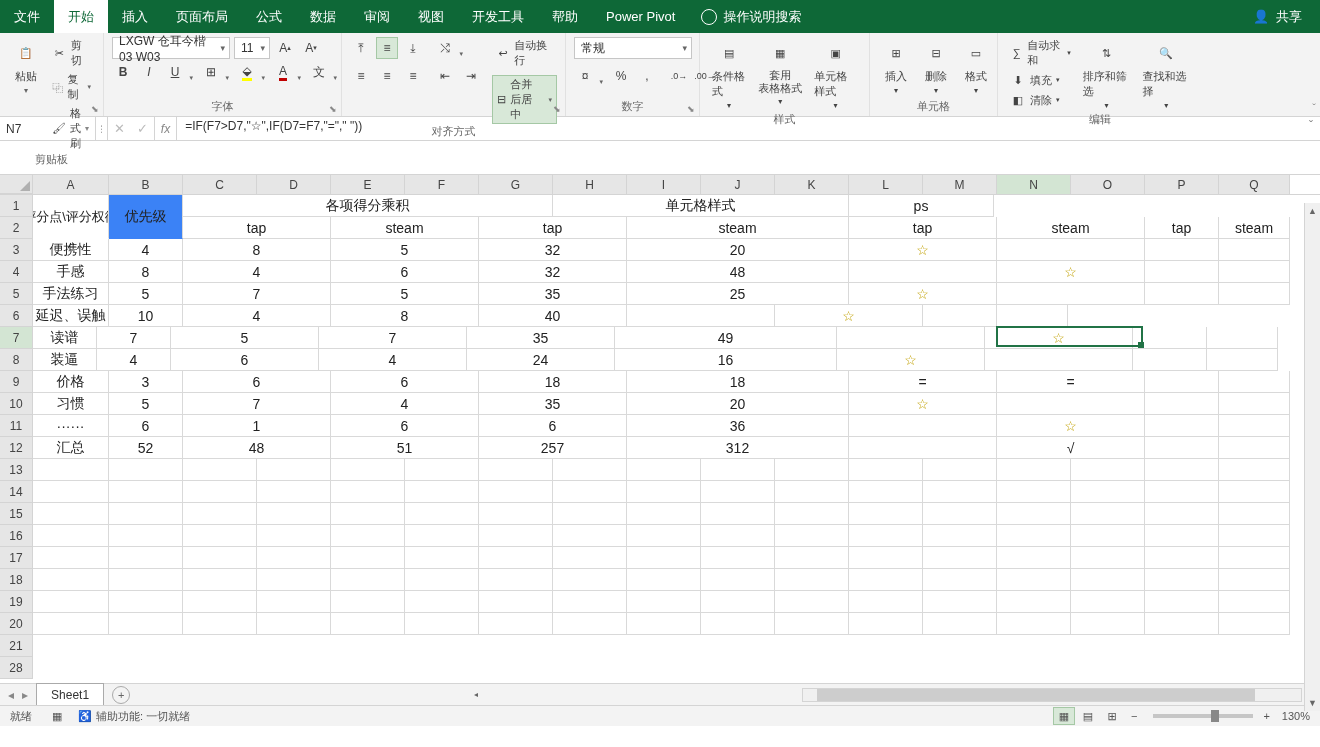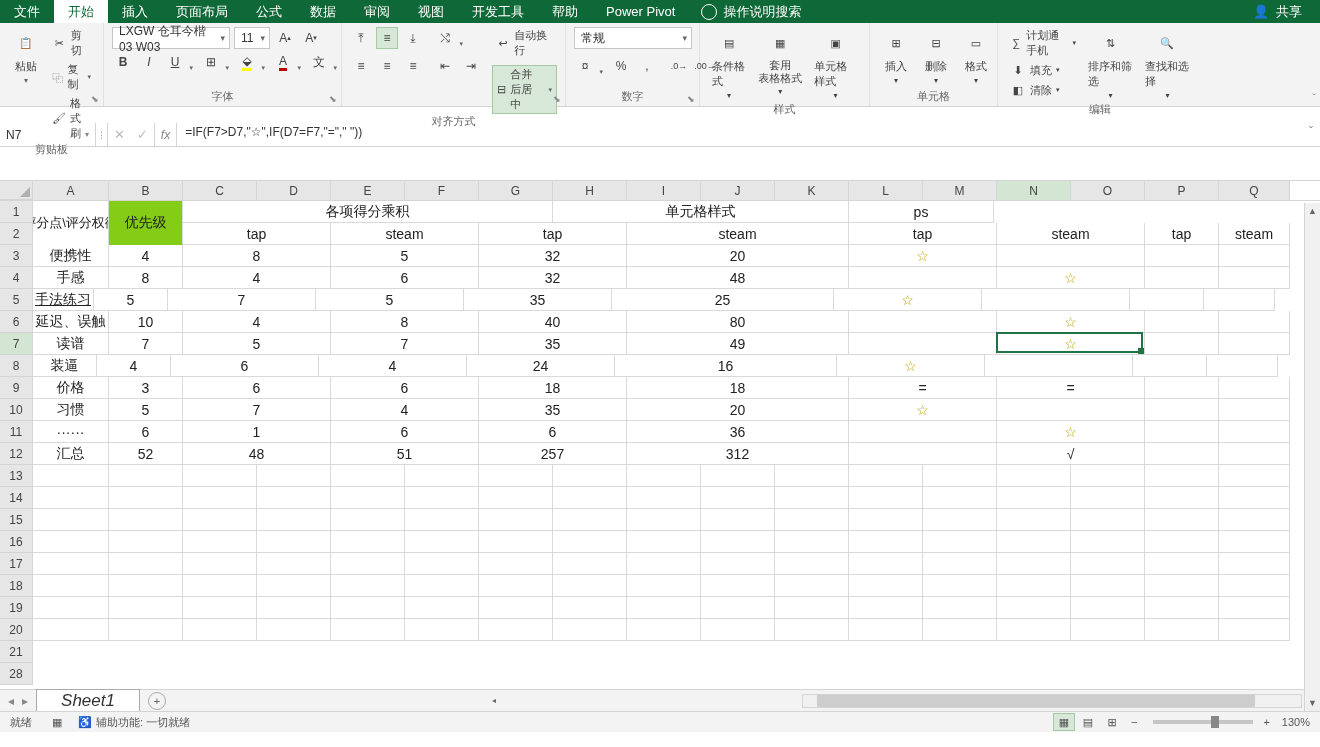--- a/index.html
+++ b/index.html
@@ -1,17 +1,17 @@
 <!DOCTYPE html>
 <html><head>
 <meta charset="utf-8">
 <style>
 *{margin:0;padding:0;box-sizing:border-box;font-family:"Microsoft YaHei",sans-serif;}
 body{background:#fff;overflow:hidden;font-size:12px;color:#333;}
-.titlebar{background:#0e6837;height:23px;display:flex;align-items:center;color:#fff;}
+.titlebar{background:#0e6837;height:33px;display:flex;align-items:center;color:#fff;}
 .tabs{display:flex;height:33px;}
 .tab{padding:0 14px;height:33px;line-height:33px;font-size:13px;cursor:pointer;}
 .tab.active{background:#fff;color:#0e6837;}
 .tab:not(.active){color:#fff;}
 .tell-me{display:flex;align-items:center;margin-left:12px;color:#fff;font-size:13px;}
 .tell-me .bulb{width:16px;height:16px;border:1.5px solid #fff;border-radius:50%;margin-right:6px;position:relative;}
 .titlebar-right{margin-left:auto;display:flex;align-items:center;padding-right:18px;color:#fff;font-size:13px;gap:6px;}
 .ribbon{background:#f3f3f3;height:84px;border-bottom:1px solid #d4d4d4;display:flex;position:relative;}
 .ribbon-group{border-right:1px solid #e1e1e1;padding:4px 8px 0;display:flex;flex-direction:column;justify-content:space-between;position:relative;}
 .ribbon-group-label{text-align:center;font-size:11px;color:#666;padding-bottom:2px;}
@@ -21,21 +21,21 @@
 .rbtn-small{display:flex;align-items:center;gap:4px;padding:1px 4px;cursor:pointer;font-size:11px;color:#444;}
 .rbtn-small-icon{width:16px;height:16px;display:flex;align-items:center;justify-content:center;}
 .col{display:flex;flex-direction:column;gap:2px;}
 .row{display:flex;gap:4px;align-items:center;}
 .combo{border:1px solid #c6c6c6;background:#fff;height:22px;padding:0 16px 0 6px;font-size:12px;display:flex;align-items:center;position:relative;}
 .combo:after{content:"▾";position:absolute;right:4px;color:#666;font-size:9px;}
 .iconbtn{width:22px;height:22px;display:flex;align-items:center;justify-content:center;cursor:pointer;color:#444;position:relative;}
 .iconbtn.dd:after{content:"▾";font-size:7px;position:absolute;right:-7px;bottom:1px;color:#666;}
 .dialog-launcher{position:absolute;bottom:2px;right:2px;width:10px;height:10px;font-size:9px;color:#888;cursor:pointer;}
 .ribbon-collapse{position:absolute;right:4px;bottom:2px;font-size:11px;color:#888;cursor:pointer;}
-.namebox-row{height:24px;border-bottom:1px solid #d4d4d4;display:flex;align-items:stretch;background:#fff;margin-top:16px;}
+.namebox-row{height:24px;border-bottom:1px solid #d4d4d4;display:flex;align-items:stretch;background:#fff;}
 .name-box{width:96px;border-right:1px solid #d4d4d4;display:flex;align-items:center;padding:0 6px;position:relative;}
 .name-box:after{content:"▾";position:absolute;right:6px;color:#888;font-size:8px;}
 .fx-buttons{display:flex;align-items:center;border-right:1px solid #d4d4d4;padding:0 6px;gap:12px;}
 .fx-btn{color:#bbb;font-size:13px;cursor:pointer;}
 .fx-label{font-style:italic;color:#888;font-size:12px;padding:0 6px;display:flex;align-items:center;border-right:1px solid #d4d4d4;}
 .formula-bar{flex:1;display:flex;align-items:flex-start;padding:2px 8px;font-size:12px;height:58px;}
 .formula-expand{width:18px;display:flex;align-items:flex-start;justify-content:center;color:#888;cursor:pointer;padding-top:2px;}
 .grid-area{position:relative;height:508px;overflow:hidden;background:#fff;}
 .col-headers{display:flex;height:20px;border-bottom:1px solid #d4d4d4;}
 .corner{width:33px;background:#e6e6e6;border-right:1px solid #d4d4d4;border-bottom:1px solid #d4d4d4;position:relative;}
@@ -49,21 +49,21 @@
 .cells{position:relative;}
 .cell-row{display:flex;height:22px;}
 .cell{border-right:1px solid #d9d9d9;border-bottom:1px solid #d9d9d9;display:flex;align-items:center;justify-content:center;font-size:14px;color:#222;overflow:hidden;white-space:nowrap;}
 .title-row .cell{font-size:17px;font-weight:500;}
 .selected-cell{position:absolute;border:2px solid #217346;pointer-events:none;}
 .selected-cell:after{content:"";position:absolute;right:-3px;bottom:-3px;width:6px;height:6px;background:#217346;}
 .vscroll{position:absolute;right:0;top:203px;width:16px;height:508px;background:#f0f0f0;border-left:1px solid #d4d4d4;}
 .vscroll-btn{height:16px;display:flex;align-items:center;justify-content:center;color:#666;font-size:9px;}
 .sheet-tabs{height:22px;border-top:1px solid #d4d4d4;display:flex;align-items:center;background:#f3f3f3;}
 .sheet-nav{display:flex;padding:0 8px;gap:8px;color:#888;}
-.sheet-tab{padding:0 24px;height:22px;line-height:22px;background:#fff;border:1px solid #aaa;border-bottom:none;font-size:17px;margin-top:-1px;font-style:italic;}
+.sheet-tab{padding:0 14px;height:22px;line-height:22px;background:#fff;border:1px solid #aaa;border-bottom:none;font-size:12px;margin-top:-1px;}
 .add-sheet{width:18px;height:18px;border:1px solid #aaa;border-radius:50%;display:flex;align-items:center;justify-content:center;margin-left:8px;color:#666;font-size:11px;}
 .hscroll-area{flex:1;display:flex;align-items:center;margin-left:20px;}
 .hscroll{flex:1;max-width:500px;height:14px;background:#f0f0f0;border:1px solid #d4d4d4;margin-left:auto;margin-right:4px;position:relative;}
 .hscroll-thumb{position:absolute;left:14px;top:0;height:100%;width:88%;background:#cdcdcd;}
 .hscroll-btn{width:14px;height:14px;display:flex;align-items:center;justify-content:center;color:#666;font-size:8px;}
 .status-bar{height:21px;background:#f3f3f3;border-top:1px solid #d4d4d4;display:flex;align-items:center;padding:0 10px;font-size:11px;color:#555;}
 .status-right{margin-left:auto;display:flex;align-items:center;gap:2px;}
 .view-btn{width:22px;height:18px;border:1px solid transparent;display:flex;align-items:center;justify-content:center;cursor:pointer;}
 .view-btn.active{background:#d8e8d8;border-color:#a5c8a5;}
 .zoom-slider{width:100px;height:4px;background:#c6c6c6;margin:0 8px;position:relative;}
@@ -246,21 +246,21 @@
         </div>
     </div>
     <div class="ribbon-group-label">单元格</div>
   </div>
 
   <div class="ribbon-group" style="width:204px;border-right:none">
     <div class="ribbon-content">
       <div class="col">
         <div class="rbtn-small">
             <span class="rbtn-small-icon">∑</span>
-            <span>计划通手机</span>
+            <span>自动求和</span>
             <span style="font-size:7px">▾</span>
           </div>
         <div class="rbtn-small">
             <span class="rbtn-small-icon">⬇</span>
             <span>填充</span>
             <span style="font-size:7px">▾</span>
           </div>
         <div class="rbtn-small">
             <span class="rbtn-small-icon">◧</span>
             <span>清除</span>
@@ -338,21 +338,21 @@
         <div class="row-header">17</div>
         <div class="row-header">18</div>
         <div class="row-header">19</div>
         <div class="row-header">20</div>
         <div class="row-header">21</div>
         <div class="row-header">28</div>
       </div>
     <div class="cells" id="cells">
         <div class="cell-row ">
           <div class="cell " style="width: 76px; border-bottom: 1px solid transparent; height: 44px; margin-bottom: -22px; z-index: 1; background: rgb(255, 255, 255); font-size: 13px;">评分点\评分权衡</div>
-          <div class="cell " style="width: 74px; border-bottom: 1px solid transparent; height: 44px; margin-bottom: -22px; z-index: 1; background: #84cc16;">优先级</div>
+          <div class="cell " style="width: 74px; border-bottom: 1px solid transparent; height: 44px; margin-bottom: -22px; z-index: 1; background: #3b82f6;">优先级</div>
           <div class="cell " style="width: 370px;">各项得分乘积</div>
           <div class="cell " style="width: 296px;">单元格样式</div>
           <div class="cell " style="width: 145px;">ps</div>
         </div>
         <div class="cell-row ">
           <div class="cell " style="width: 76px; border-top: none;"></div>
           <div class="cell " style="width: 74px; border-top: none;"></div>
           <div class="cell " style="width: 148px;">tap</div>
           <div class="cell " style="width: 148px;">steam</div>
           <div class="cell " style="width: 148px;">tap</div>
@@ -380,45 +380,44 @@
           <div class="cell " style="width: 148px;">4</div>
           <div class="cell " style="width: 148px;">6</div>
           <div class="cell " style="width: 148px;">32</div>
           <div class="cell " style="width: 222px;">48</div>
           <div class="cell " style="width: 148px;"></div>
           <div class="cell star" style="width: 148px;">☆</div>
           <div class="cell " style="width: 74px;"></div>
           <div class="cell " style="width: 71px;"></div>
         </div>
         <div class="cell-row ">
-          <div class="cell " style="width: 61px; text-decoration: underline;">手法练习</div>
+          <div class="cell " style="width: 76px;">手法练习</div>
           <div class="cell " style="width: 74px;">5</div>
           <div class="cell " style="width: 148px;">7</div>
           <div class="cell " style="width: 148px;">5</div>
           <div class="cell " style="width: 148px;">35</div>
           <div class="cell " style="width: 222px;">25</div>
           <div class="cell star" style="width: 148px;">☆</div>
           <div class="cell " style="width: 148px;"></div>
           <div class="cell " style="width: 74px;"></div>
           <div class="cell " style="width: 71px;"></div>
         </div>
         <div class="cell-row ">
           <div class="cell " style="width: 76px;">延迟、误触</div>
           <div class="cell " style="width: 74px;">10</div>
           <div class="cell " style="width: 148px;">4</div>
           <div class="cell " style="width: 148px;">8</div>
           <div class="cell " style="width: 148px;">40</div>
-          <div class="cell " style="width: 222px;">80</div>
-          <div class="cell " style="width: 148px;"></div>
-          <div class="cell star" style="width: 148px;">☆</div>
-          <div class="cell " style="width: 74px;"></div>
-          <div class="cell " style="width: 71px;"></div>
-        </div>
-        <div class="cell-row ">
-          <div class="cell " style="width: 76px;">读谱</div>
+          <div class="cell " style="width: 148px;"></div>
+          <div class="cell star" style="width: 148px;">☆</div>
+          <div class="cell " style="width: 74px;"></div>
+          <div class="cell " style="width: 71px;"></div>
+        </div>
+        <div class="cell-row ">
+          <div class="cell " style="width: 64px;">读谱</div>
           <div class="cell " style="width: 74px;">7</div>
           <div class="cell " style="width: 148px;">5</div>
           <div class="cell " style="width: 148px;">7</div>
           <div class="cell " style="width: 148px;">35</div>
           <div class="cell " style="width: 222px;">49</div>
           <div class="cell " style="width: 148px;"></div>
           <div class="cell star" style="width: 148px;">☆</div>
           <div class="cell " style="width: 74px;"></div>
           <div class="cell " style="width: 71px;"></div>
         </div>

